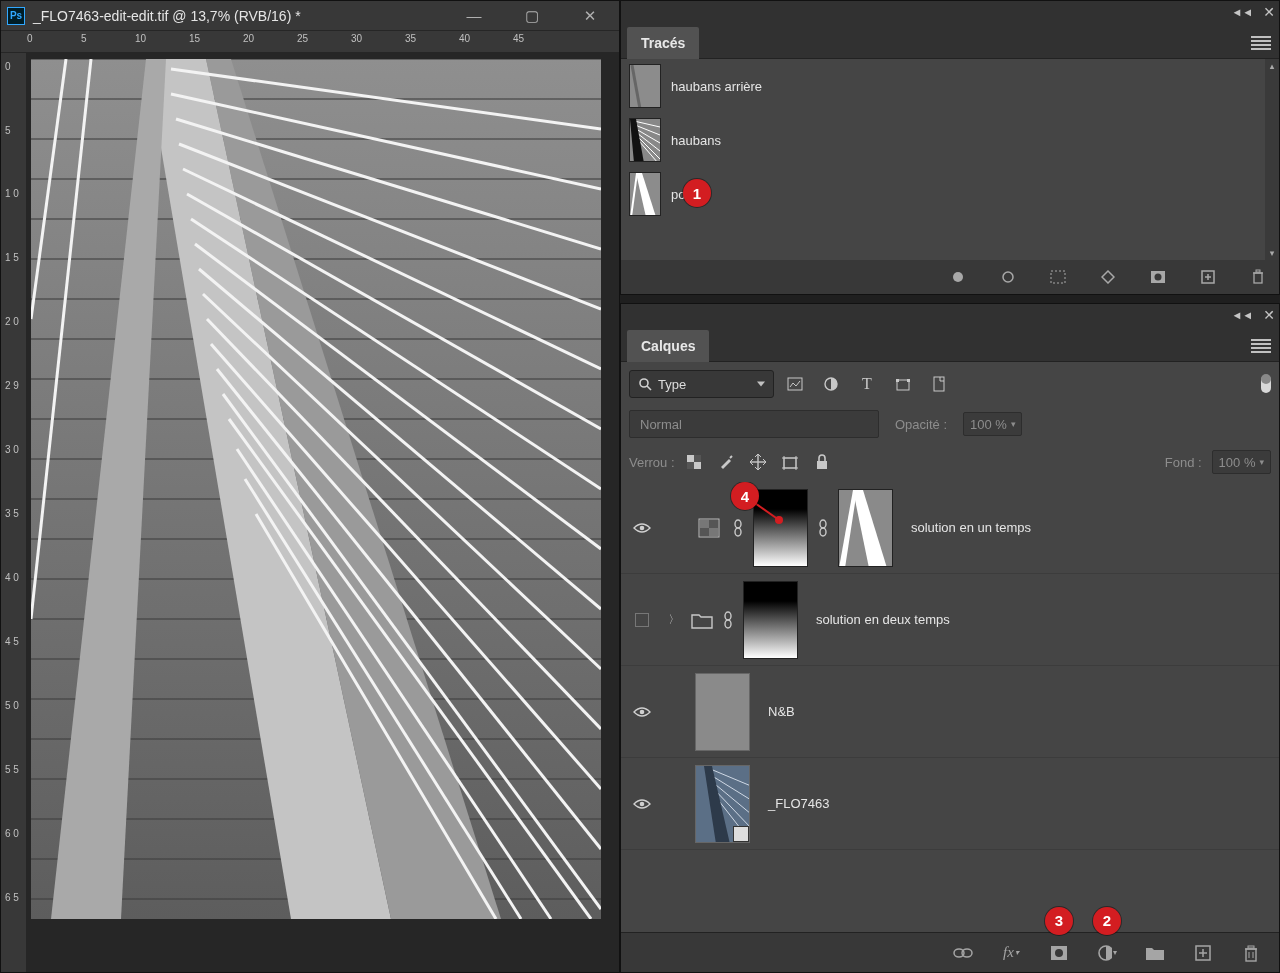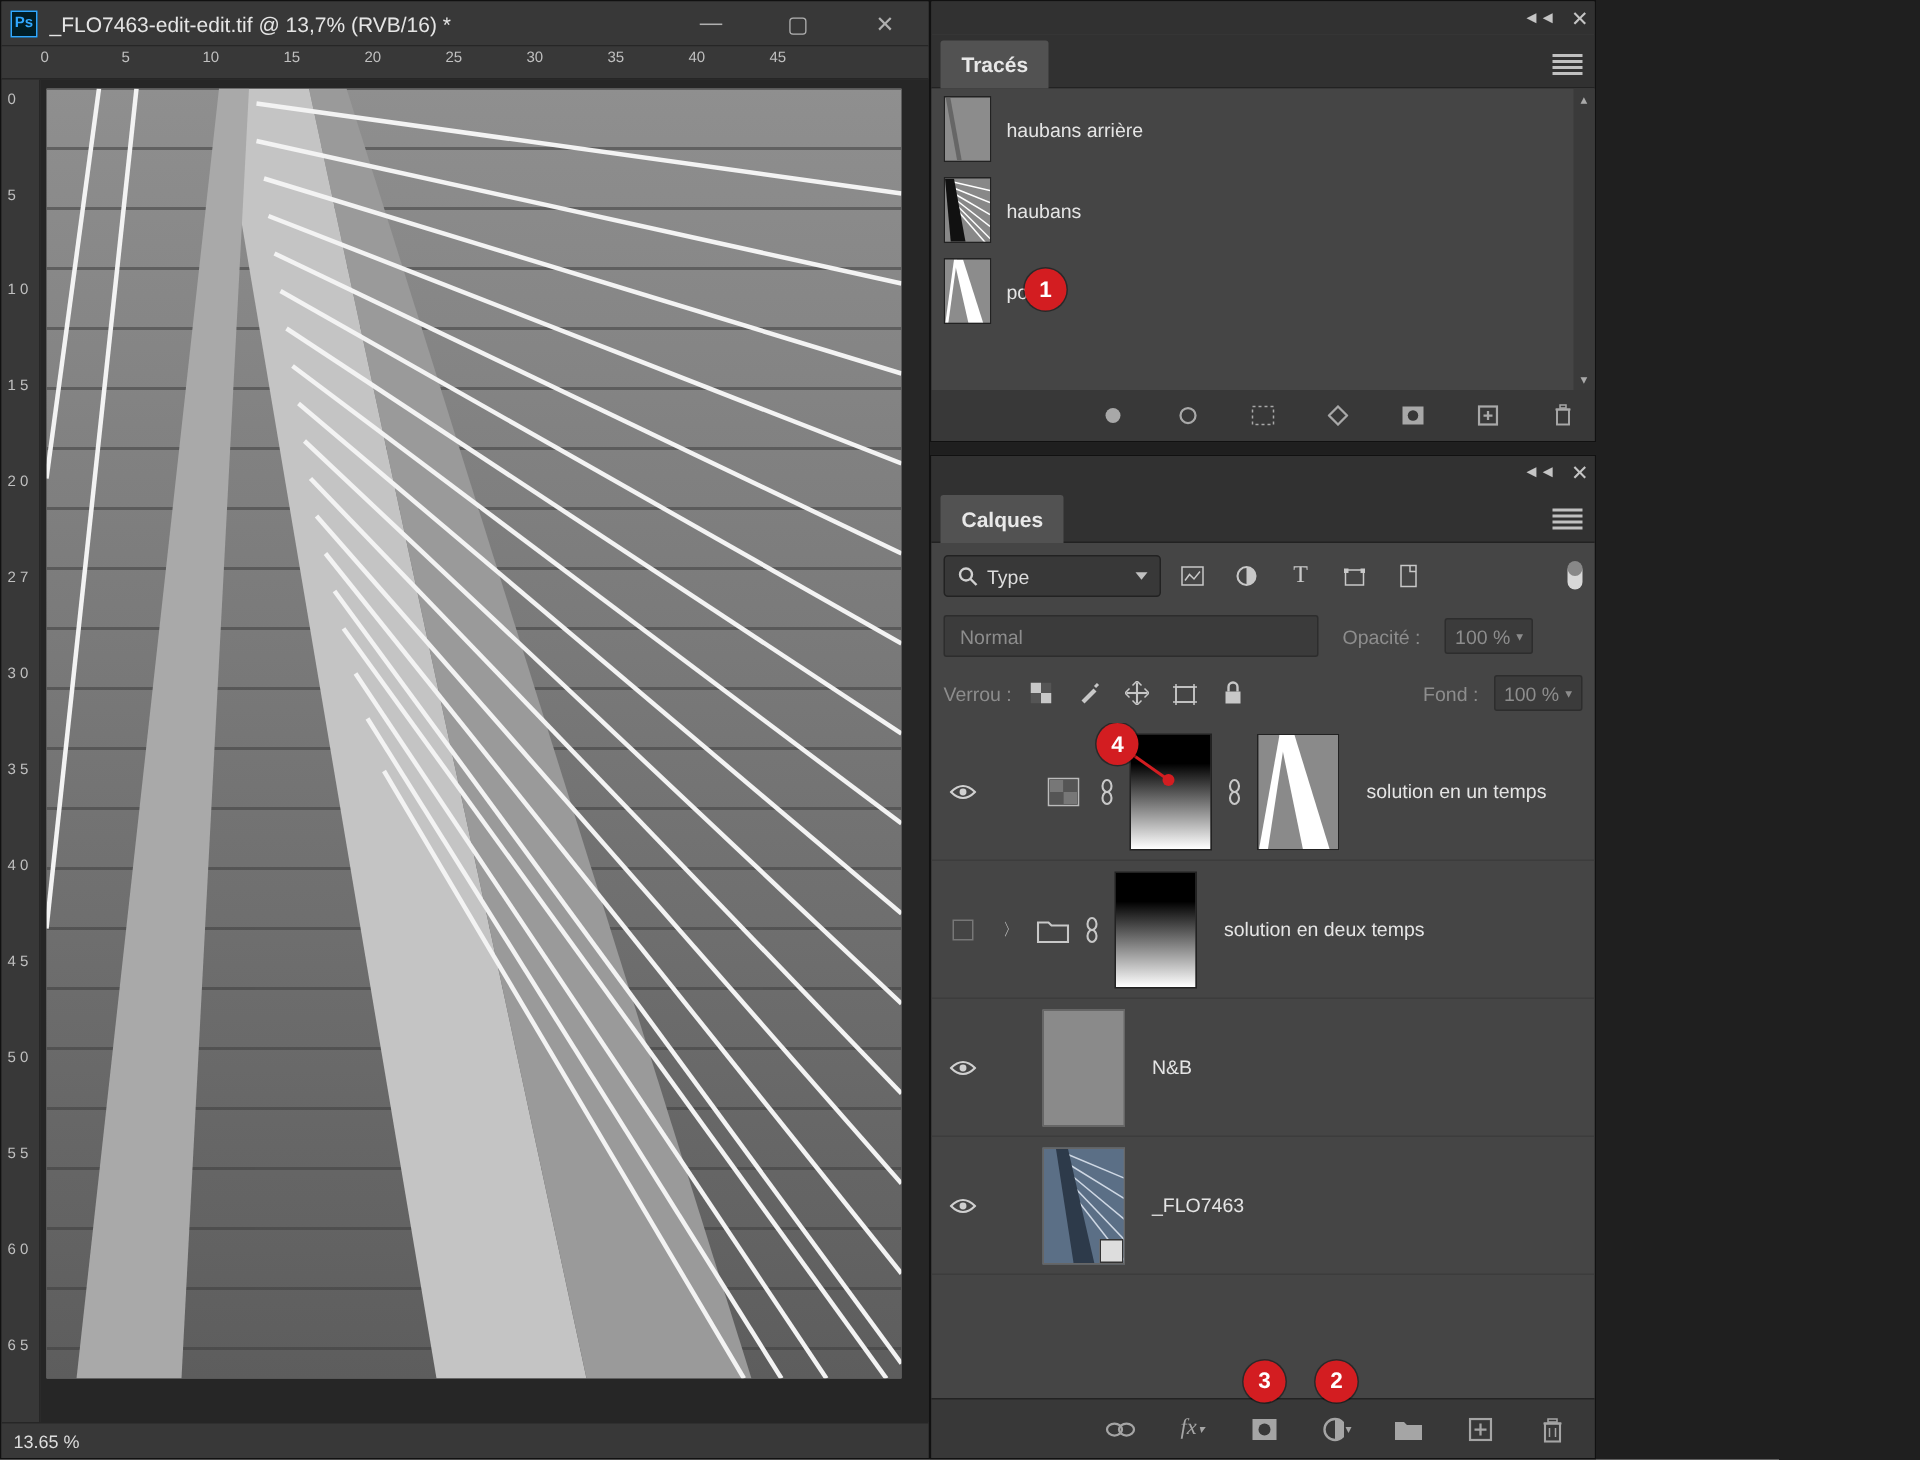--- a/index.html
+++ b/index.html
@@ -11,21 +11,21 @@
     --line:#181818;
     --text:#d9d9d9;
     --text-muted:#b3b3b3;
     --text-dim:#8a8a8a;
     --red:#d31d21;
     --tab-bg:#525252;
     --border:#1a1a1a;
   }
   *{box-sizing:border-box;font-family:"Segoe UI",Tahoma,sans-serif;user-select:none}
   body{margin:0;background:#1f1f1f;color:var(--text);font-size:13px;width:1280px;height:973px;overflow:hidden}
-  .app{display:flex;height:973px;width:1064px;background:#a3a3a3}
+  .app{display:flex;height:973px;width:1280px;background:#a16207}
 
   
   .doc-window{width:620px;display:flex;flex-direction:column;background:#383838;border:1px solid #111;position:relative}
   .titlebar{height:30px;display:flex;align-items:center;background:#383838;padding-left:6px;border-bottom:1px solid #262626}
   .ps-logo{width:18px;height:18px;background:#001d26;border:1px solid #31a8ff;display:flex;align-items:center;justify-content:center;font-size:10px;font-weight:700;color:#31a8ff;margin-right:8px}
   .titlebar .title{flex:1;font-size:14px;color:#e5e5e5}
   .winbtn{width:58px;height:30px;display:flex;align-items:center;justify-content:center;color:#b0b0b0;font-size:15px}
   .winbtn.close{width:58px}
   .ruler-h{height:22px;background:#383838;display:flex;align-items:flex-end;padding-left:26px;position:relative;border-bottom:1px solid #262626}
   .ruler-h span{position:absolute;top:2px;font-size:10px;color:#c0c0c0}
@@ -131,21 +131,21 @@
       <span style="left:458px">40</span>
       <span style="left:512px">45</span>
     </div>
     <div class="doc-body">
       <div class="ruler-v">
         <span style="top:8px">0</span>
         <span style="top:72px">5</span>
         <span style="top:136px;line-height:9px">1 0</span>
         <span style="top:200px;line-height:9px">1 5</span>
         <span style="top:264px;line-height:9px">2 0</span>
-        <span style="top:328px;line-height:9px">2 7</span>
+        <span style="top:328px;line-height:9px">2 9</span>
         <span style="top:392px;line-height:9px">3 0</span>
         <span style="top:456px;line-height:9px">3 5</span>
         <span style="top:520px;line-height:9px">4 0</span>
         <span style="top:584px;line-height:9px">4 5</span>
         <span style="top:648px;line-height:9px">5 0</span>
         <span style="top:712px;line-height:9px">5 5</span>
         <span style="top:776px;line-height:9px">6 0</span>
         <span style="top:840px;line-height:9px">6 5</span>
       </div>
       <div class="canvas-area">
@@ -208,23 +208,20 @@
               <line x1="192" y1="335" x2="570" y2="850"></line>
               <line x1="198" y1="360" x2="560" y2="860"></line>
               <line x1="206" y1="390" x2="520" y2="860"></line>
               <line x1="214" y1="420" x2="490" y2="860"></line>
               <line x1="225" y1="455" x2="465" y2="860"></line>
             </g>
           </svg>
         </div>
       </div>
     </div>
-    <div class="statusbar">
-      <span>13.65 %</span>
-    </div>
   </div>
 
   <div class="right">
 
     <div class="panel" style="height:295px">
       <div class="panel-header">
         <span class="collapse">◄◄</span>
         <span class="x">✕</span>
       </div>
       <div class="tabs">

